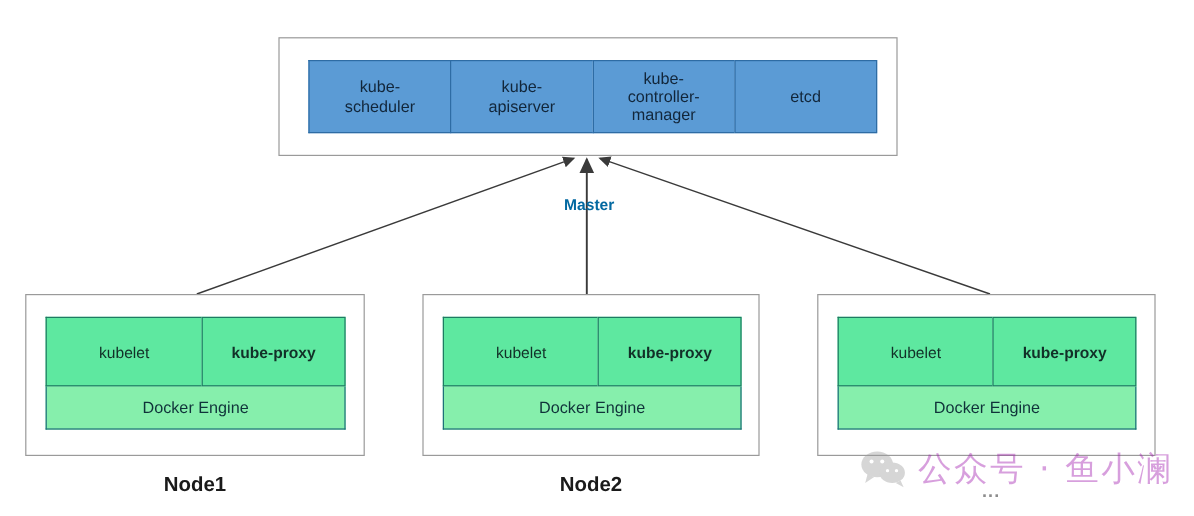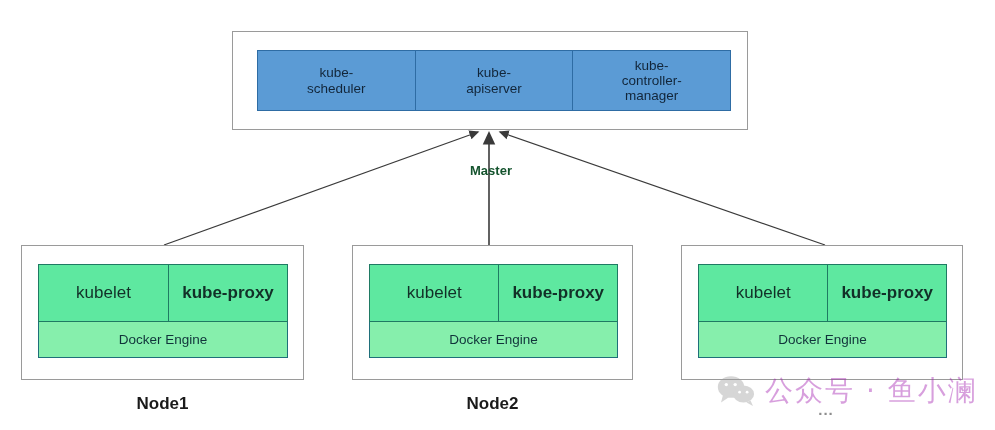--- a/index.html
+++ b/index.html
@@ -85,21 +85,21 @@
     height: 58px;
   }
   .agent-cell {
     background: #5EE8A0;
     border: 1px solid #1f7a63;
     border-right-width: 0;
     box-sizing: border-box;
     display: flex;
     align-items: center;
     justify-content: center;
-    font-size: 17px;
+    font-size: 13px;
     color: #123028;
   }
   .agent-cell:last-child { border-right-width: 1px; font-weight: bold; }
   .agent-kubelet { flex: 0 0 52%; }
   .agent-proxy   { flex: 1 1 auto; }
 
   .runtime-row {
     height: 36px;
     background: #86efac;
     border: 1px solid #1f6f7a;
@@ -126,21 +126,21 @@
   #node-2-label { left: 352px; width: 281px; }
 
   #master-label {
     position: absolute;
     left: 445px;
     top: 163px;
     width: 92px;
     text-align: center;
     font-size: 13px;
     font-weight: bold;
-    color: #14532d;
+    color: #0369a1;
     z-index: 6;
   }
 
   #ellipsis-label {
     position: absolute;
     left: 781px;
     top: 401px;
     width: 90px;
     text-align: center;
     font-size: 15px;
@@ -198,20 +198,21 @@
   <div class="outer-box" id="master-outer"></div>
 
   <div id="master-row">
     <div class="master-cell">kube-
 scheduler</div>
     <div class="master-cell">kube-
 apiserver</div>
     <div class="master-cell">kube-
 controller-
 manager</div>
+    <div class="master-cell">etcd</div>
   </div>
 
   <div id="master-label">Master</div>
 
   <div class="outer-box node-outer" id="node-1-outer"></div>
   <div class="node-inner" id="node-1-inner">
     <div class="agent-row">
       <div class="agent-cell agent-kubelet">kubelet</div>
       <div class="agent-cell agent-proxy">kube-proxy</div>
     </div>

